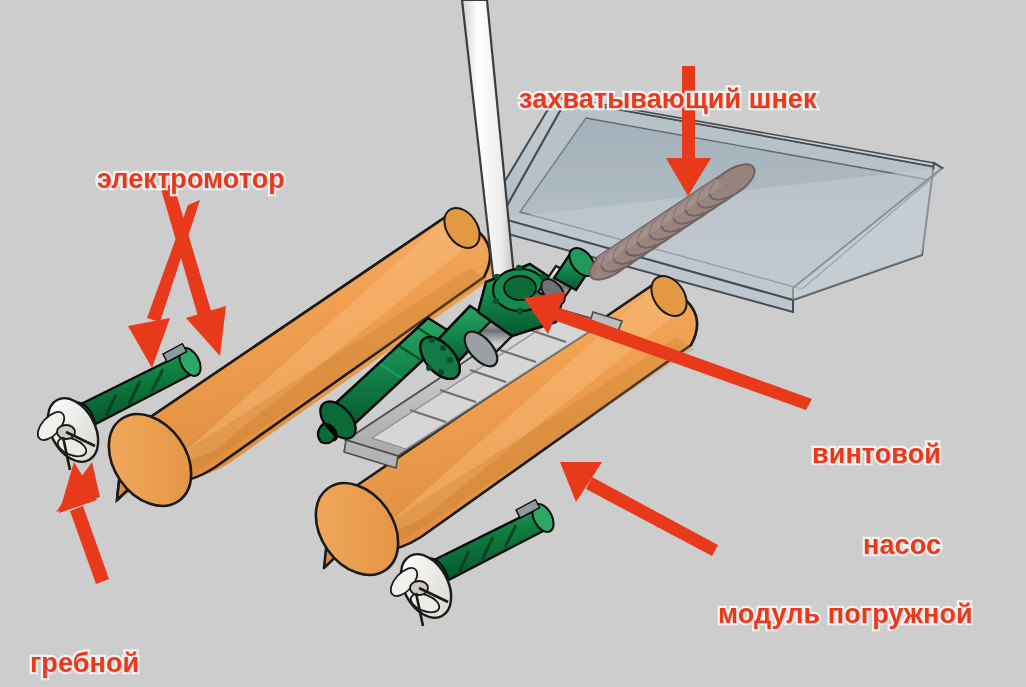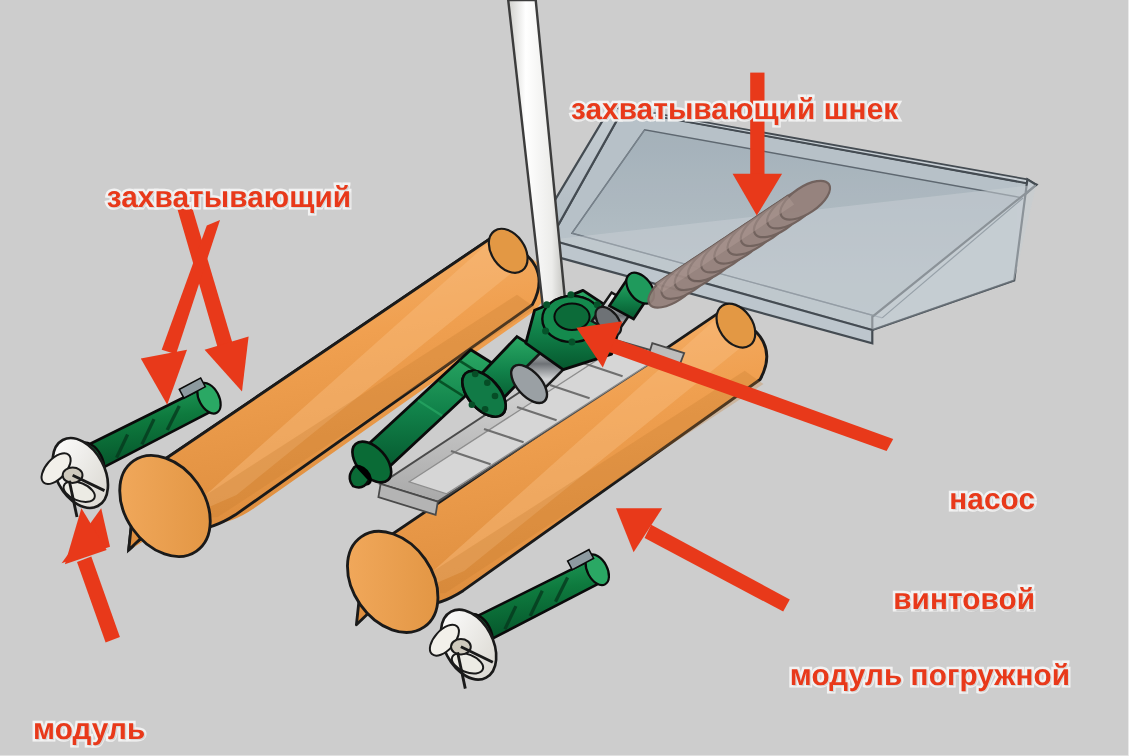--- a/index.html
+++ b/index.html
@@ -319,30 +319,30 @@
         <polygon points="59,513 97,500 74,462" fill="#e8391a"></polygon>
       </g>
     </g>
   </svg>
 
   <div class="callout c-left" id="lbl-auger">
     <span>захватывающий шнек</span>
   </div>
 
   <div class="callout c-center" id="lbl-motor">
-    <span>захватывающий</span>
+    <span>электромотор</span>
   </div>
 
   <div class="callout c-right" id="lbl-pump">
+    <span>винтовой</span>
     <span>насос</span>
-    <span>винтовой</span>
   </div>
 
   <div class="callout c-left" id="lbl-float">
     <span>модуль погружной</span>
   </div>
 
   <div class="callout c-center" id="lbl-prop">
-    <span>модуль</span>
+    <span>гребной</span>
     
   </div>
 
 </div>
 
 </body></html>

